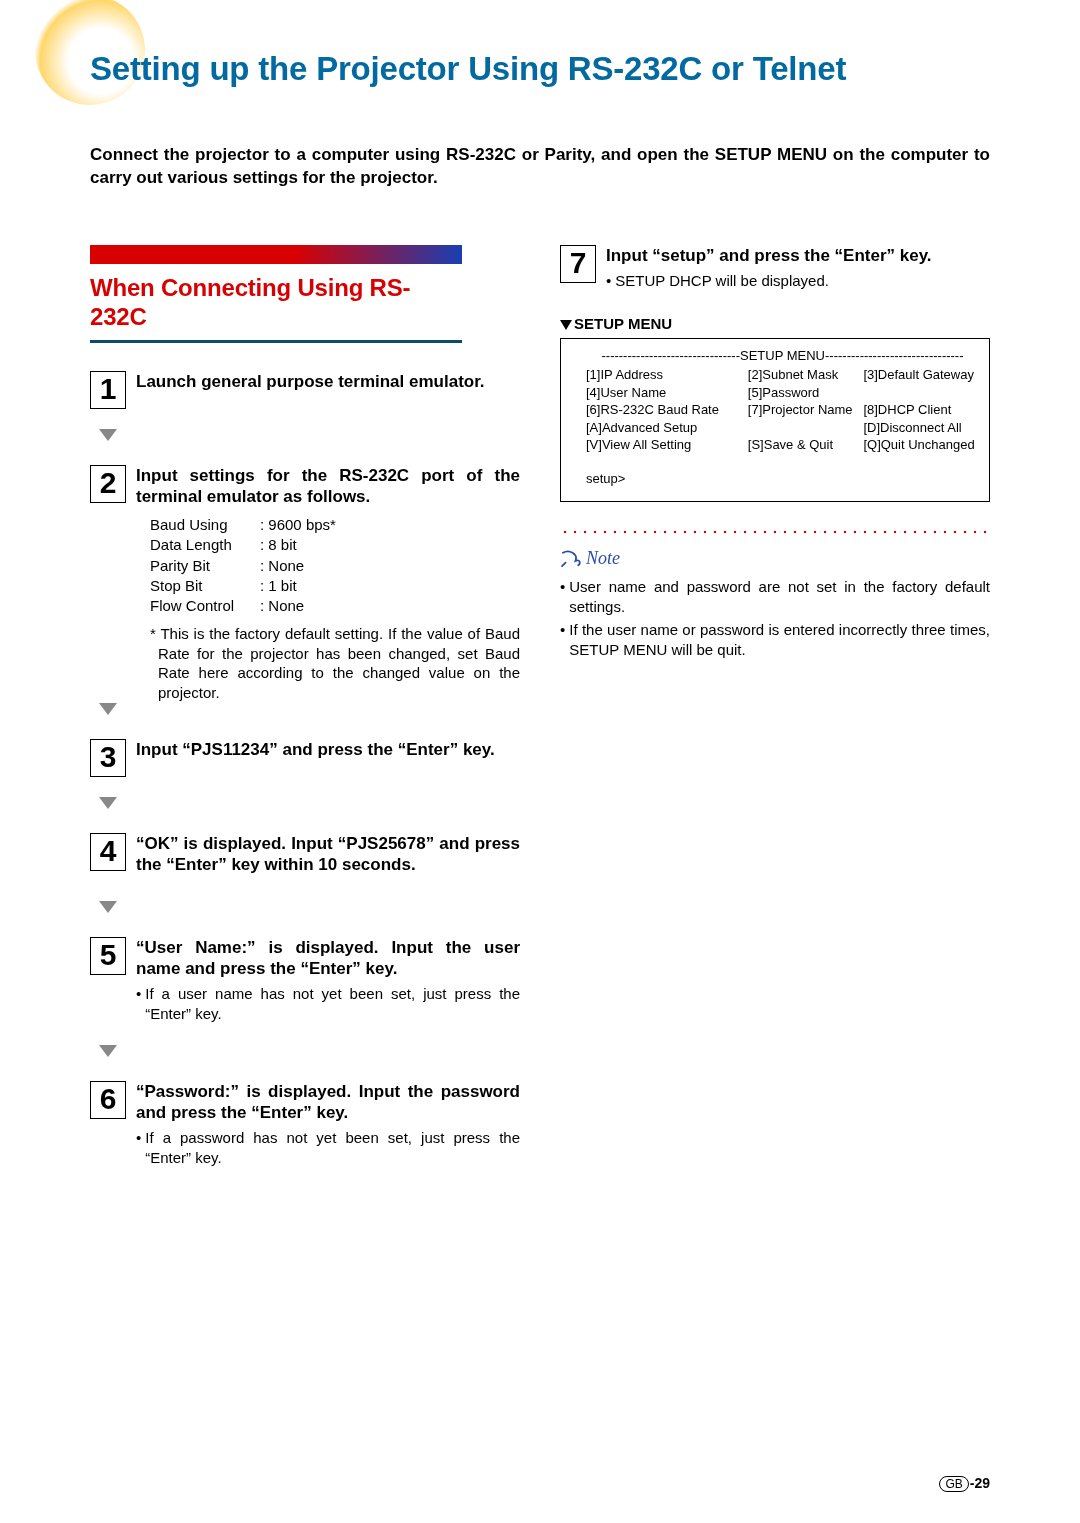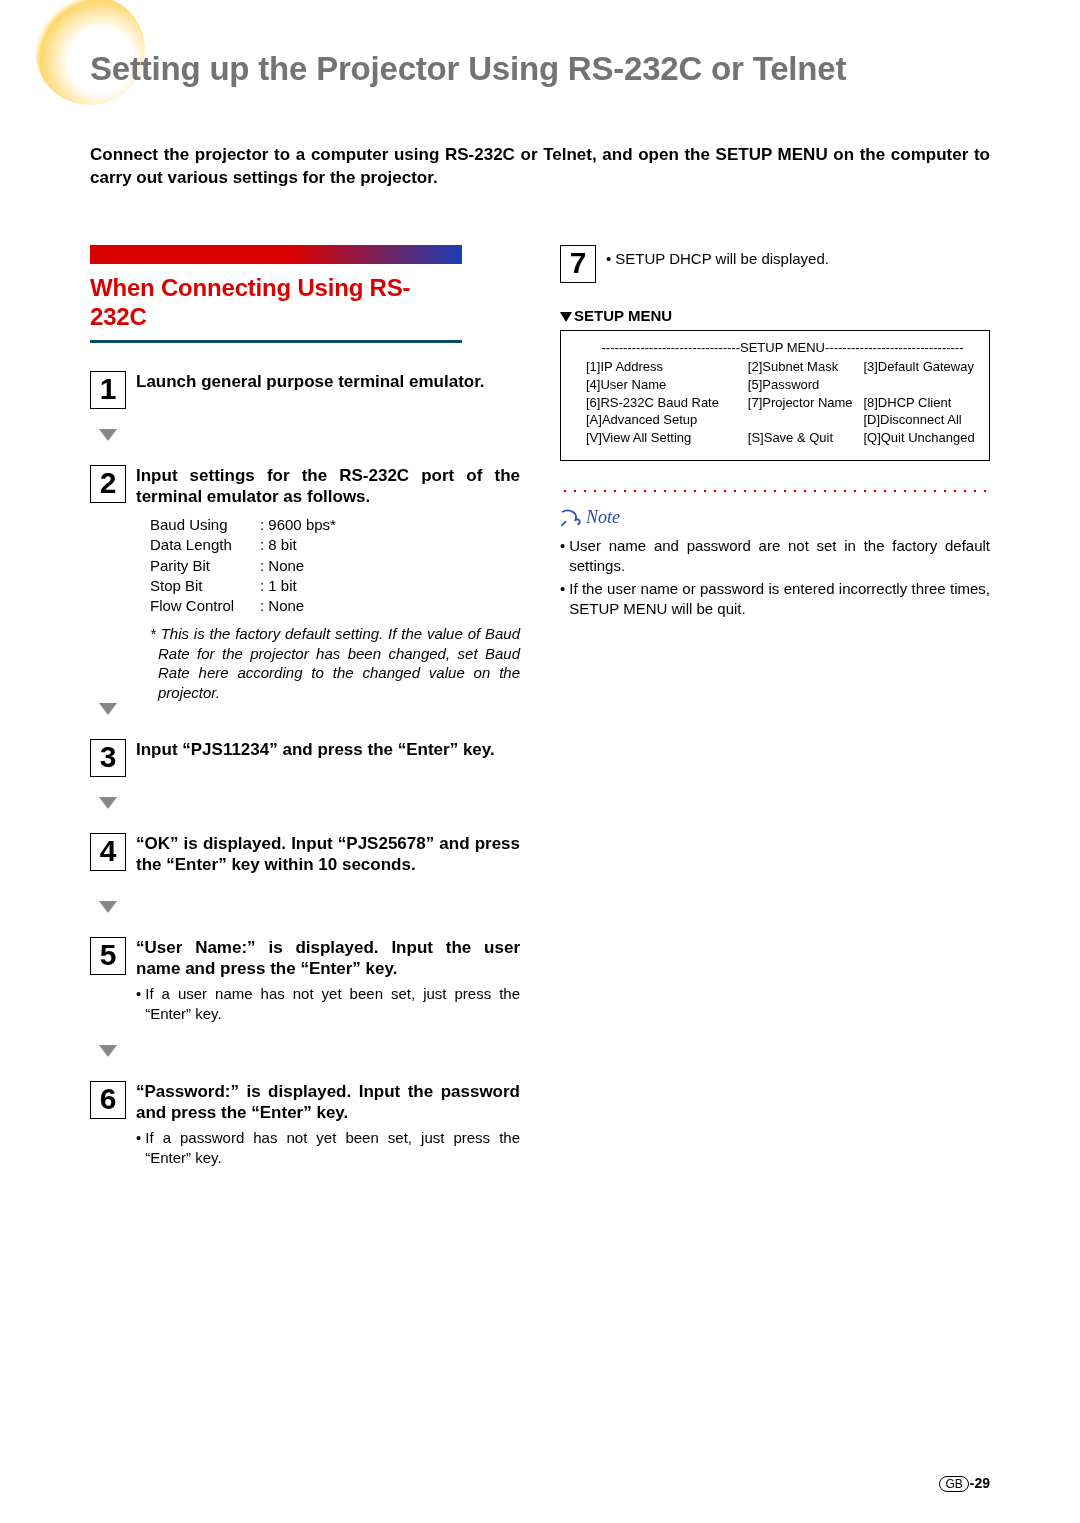--- a/index.html
+++ b/index.html
@@ -12,21 +12,21 @@
     color:#000;
   }
   .page {
     padding:50px 90px 40px 90px;
   }
   .title-wrap {
     position:relative;
     margin-bottom:55px;
   }
   .title {
-    color:#737373;
+    color:#0369a1;
     font-weight:bold;
     font-size:33px;
     letter-spacing:-0.2px;
   }
   .title-circle {
     position:absolute;
     width:110px; height:110px;
     border-radius:50%;
     background:radial-gradient(circle at 60% 60%, rgba(255,255,255,0) 35%, rgba(255,210,90,0.9) 65%, rgba(255,200,60,0) 72%);
     top:-55px; left:-55px;
@@ -118,21 +118,20 @@
   .settings-row { display:flex; }
   .settings-label { width:110px; flex-shrink:0; }
   .settings-val::before { content:": "; }
   .footnote {
     font-size:15px;
     margin-left:14px;
     text-align:justify;
     line-height:1.3;
     text-indent:-8px;
     padding-left:8px;
-    font-style:italic;
   }
   .bullet {
     display:flex;
     margin-top:4px;
     font-size:15px;
     line-height:1.3;
     text-align:justify;
   }
   .bullet .dot { margin-right:4px; }
   .bullet .txt { flex:1; }
@@ -214,21 +213,21 @@
 </head>
 <body>
 
 <div class="page">
 
   <div class="title-wrap">
     <div class="title-circle"></div>
     <div class="title">Setting up the Projector Using RS-232C or Telnet</div>
   </div>
 
-  <div class="intro">Connect the projector to a computer using RS-232C or Telnet, and open the SETUP MENU on the computer to carry out various settings for the projector.</div>
+  <div class="intro">Connect the projector to a computer using RS-232C or Parity, and open the SETUP MENU on the computer to carry out various settings for the projector.</div>
 
   <div class="columns">
 
     <div class="col">
       <div class="gradient-bar"></div>
       <div class="section-title">When Connecting Using RS-232C</div>
 
       <div class="step">
         <div class="step-num-wrap">
           <div class="step-num">1</div>
@@ -324,20 +323,21 @@
         </div>
       </div>
     </div>
 
     <div class="col">
       <div class="step">
         <div class="step-num-wrap">
           <div class="step-num">7</div>
         </div>
         <div class="step-body">
+          <div class="step-heading">Input “setup” and press the “Enter” key.</div>
           <div class="bullet">
               <span class="dot">•</span>
               <span class="txt">SETUP DHCP will be displayed.</span>
             </div>
         </div>
       </div>
 
       <div class="setup-label"><span class="tri"></span><span>SETUP MENU</span></div>
 
       <div class="setup-box">
@@ -352,20 +352,21 @@
           <div>[6]RS-232C Baud Rate</div>
             <div>[7]Projector Name</div>
             <div>[8]DHCP Client</div>
           <div>[A]Advanced Setup</div>
             <div></div>
             <div>[D]Disconnect All</div>
           <div>[V]View All Setting</div>
             <div>[S]Save &amp; Quit</div>
             <div>[Q]Quit Unchanged</div>
         </div>
+        <div class="prompt">setup&gt;</div>
       </div>
 
       <div class="dotted-rule"></div>
       <div class="note-head">
         <span class="note-icon">
           <svg viewBox="0 0 24 20" width="22" height="18">
             <path d="M3 3 C 10 -1, 20 4, 17 12 C 22 10, 23 15, 20 17" fill="none" stroke="#2a4ea8" stroke-width="2" stroke-linecap="round"></path>
             <path d="M6 14 L2 18" stroke="#2a4ea8" stroke-width="2" stroke-linecap="round"></path>
           </svg>
         </span>

